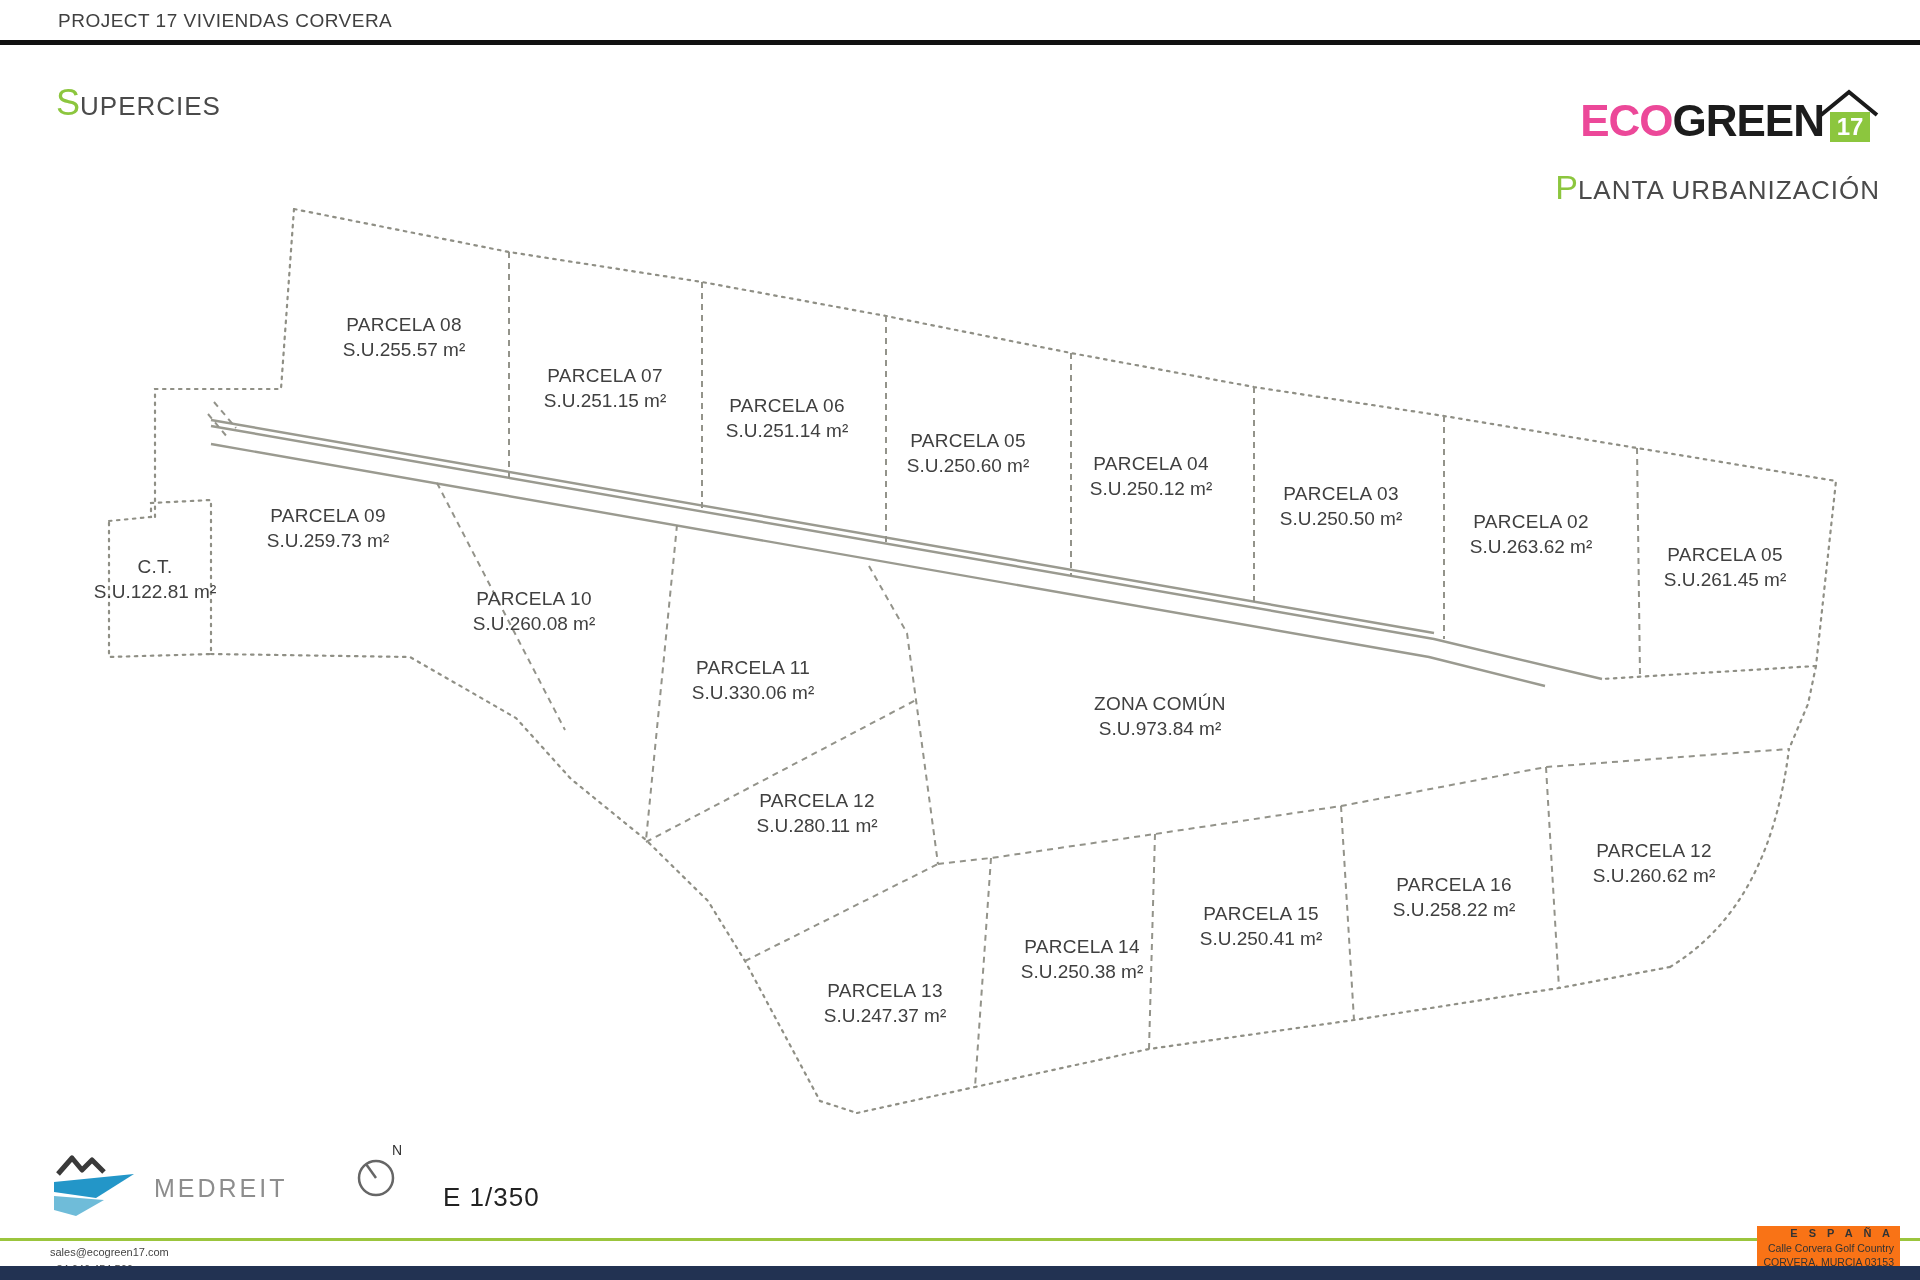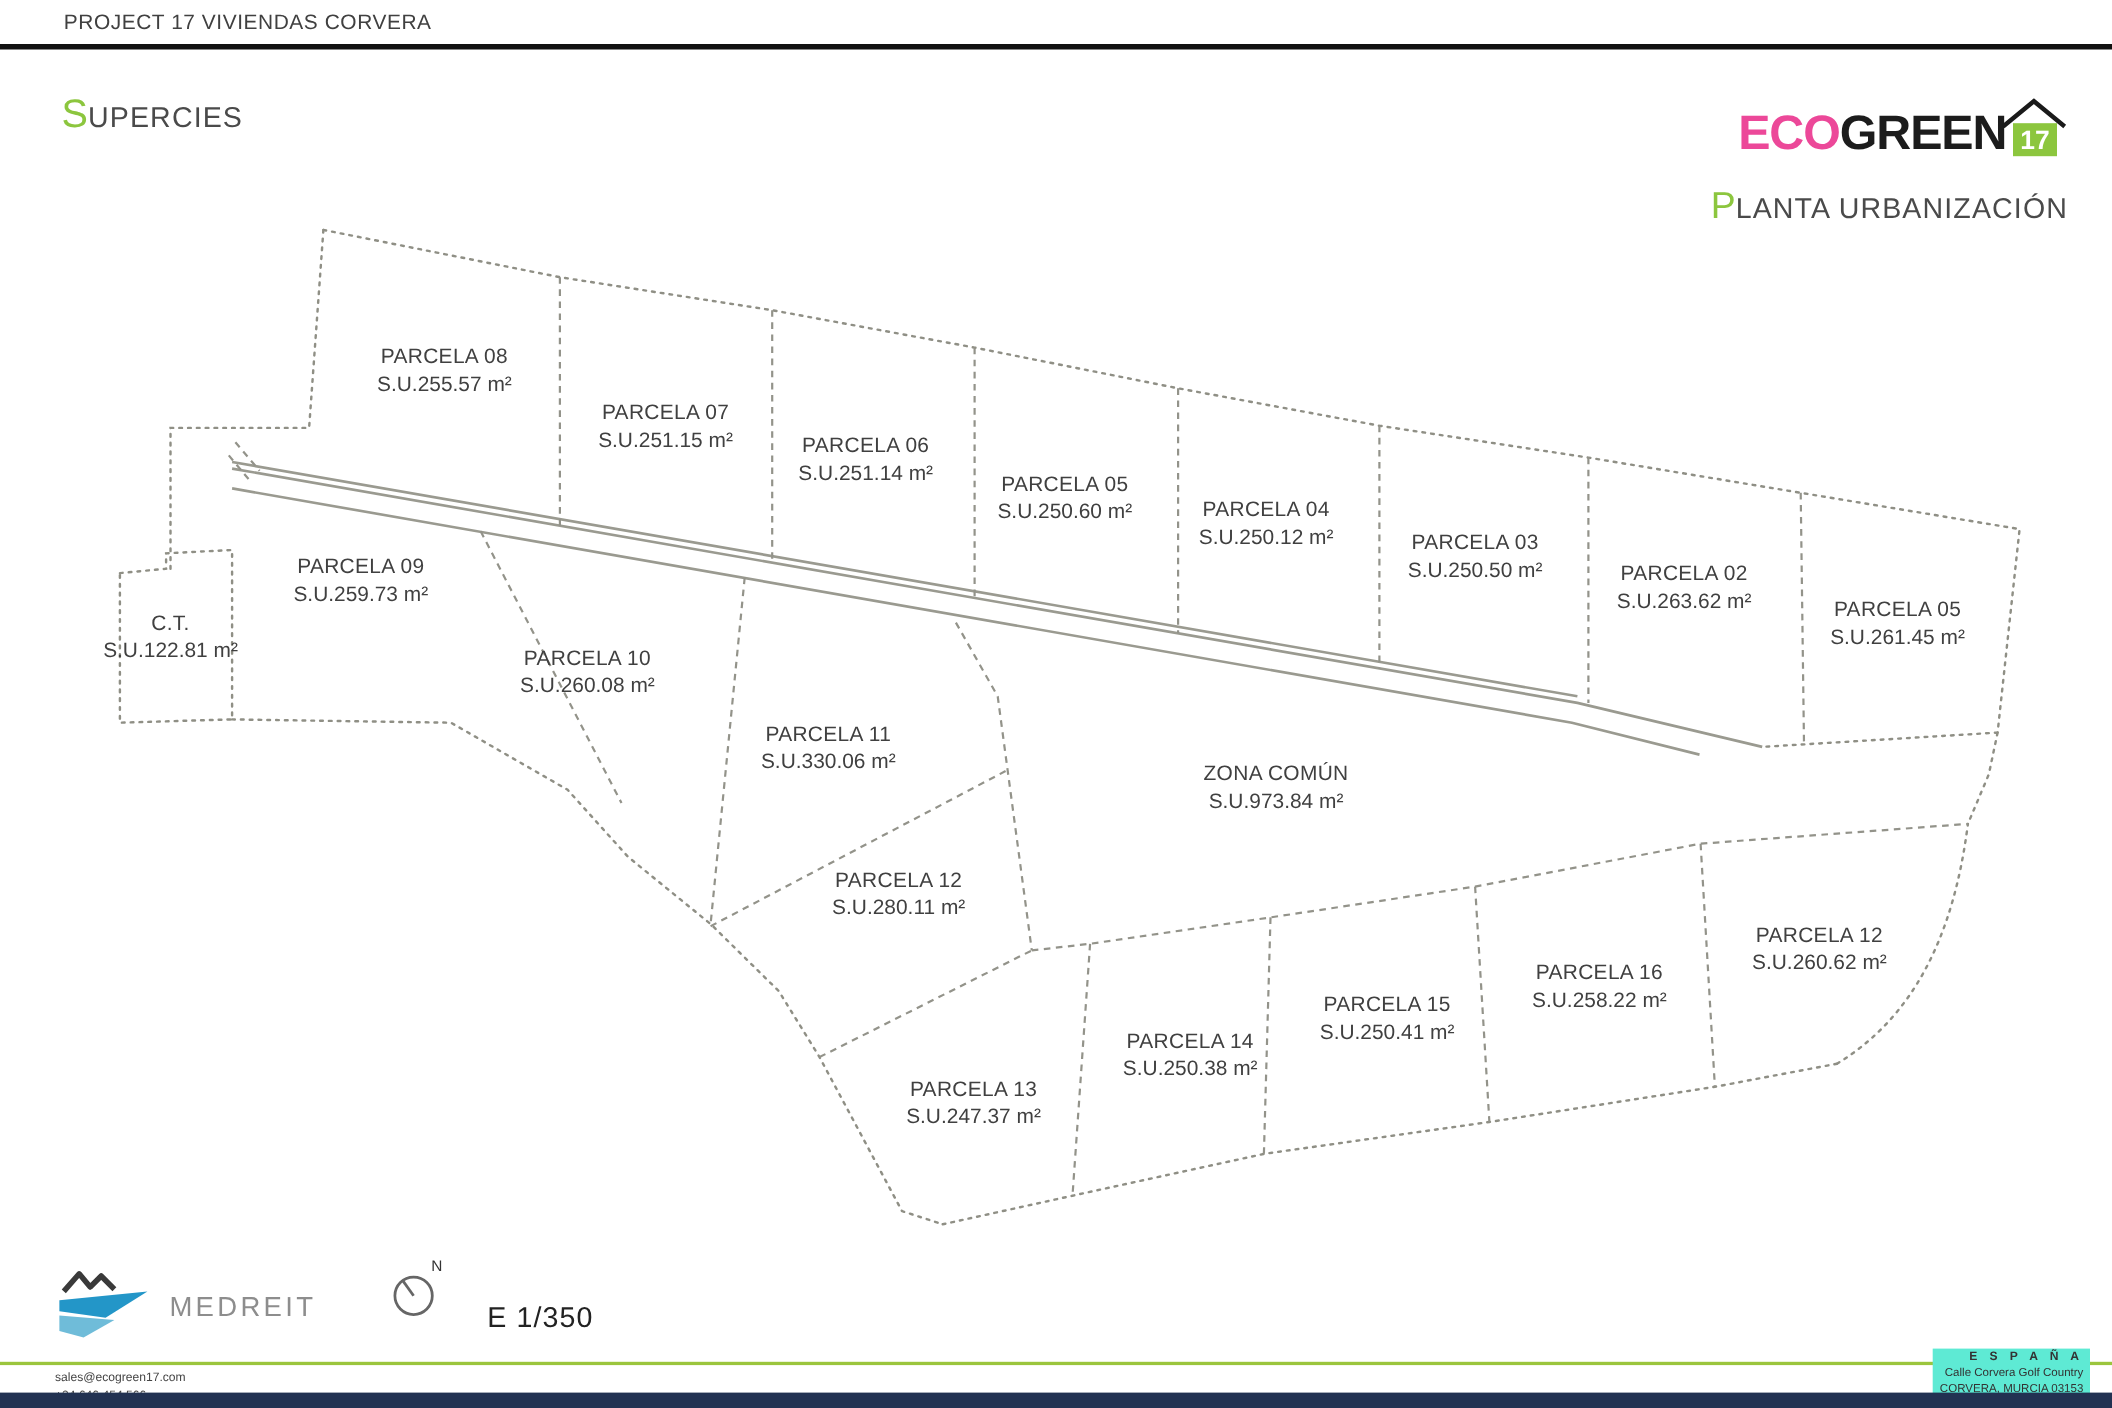--- a/index.html
+++ b/index.html
@@ -39,21 +39,21 @@
   }
   .parcel-name{letter-spacing:.3px;}
   
   .medreit{position:absolute;left:48px;top:1148px;display:flex;align-items:center;}
   .medreit-text{font-size:25px;color:#8d8d8d;letter-spacing:3px;margin-left:14px;}
   .compass{position:absolute;left:352px;top:1142px;}
   .compass-n{position:absolute;left:40px;top:0;font-size:14px;color:#333;}
   .scale-text{position:absolute;left:443px;top:1182px;font-size:26px;color:#222;letter-spacing:1px;}
   .footer-green-rule{position:absolute;left:0;top:1238px;width:1920px;height:3px;background:#9bc53d;}
   .contact-block{position:absolute;left:50px;top:1244px;font-size:11px;color:#444;line-height:1.5;}
-  .address-block{position:absolute;right:20px;top:1226px;text-align:right;color:#333;line-height:1.35;background:#5eead4;padding:0 6px;}
+  .address-block{position:absolute;right:20px;top:1226px;text-align:right;color:#333;line-height:1.35;background:#f97316;padding:0 6px;}
   .address-country{font-size:11px;font-weight:bold;letter-spacing:4px;}
   .address-line{font-size:10.5px;}
   .bottom-bar{position:absolute;left:0;top:1266px;width:1920px;height:14px;background:#223252;}
 </style>
 </head>
 <body>
 
 <div class="project-title">PROJECT 17 VIVIENDAS CORVERA</div>
 <div class="header-rule"></div>
 

